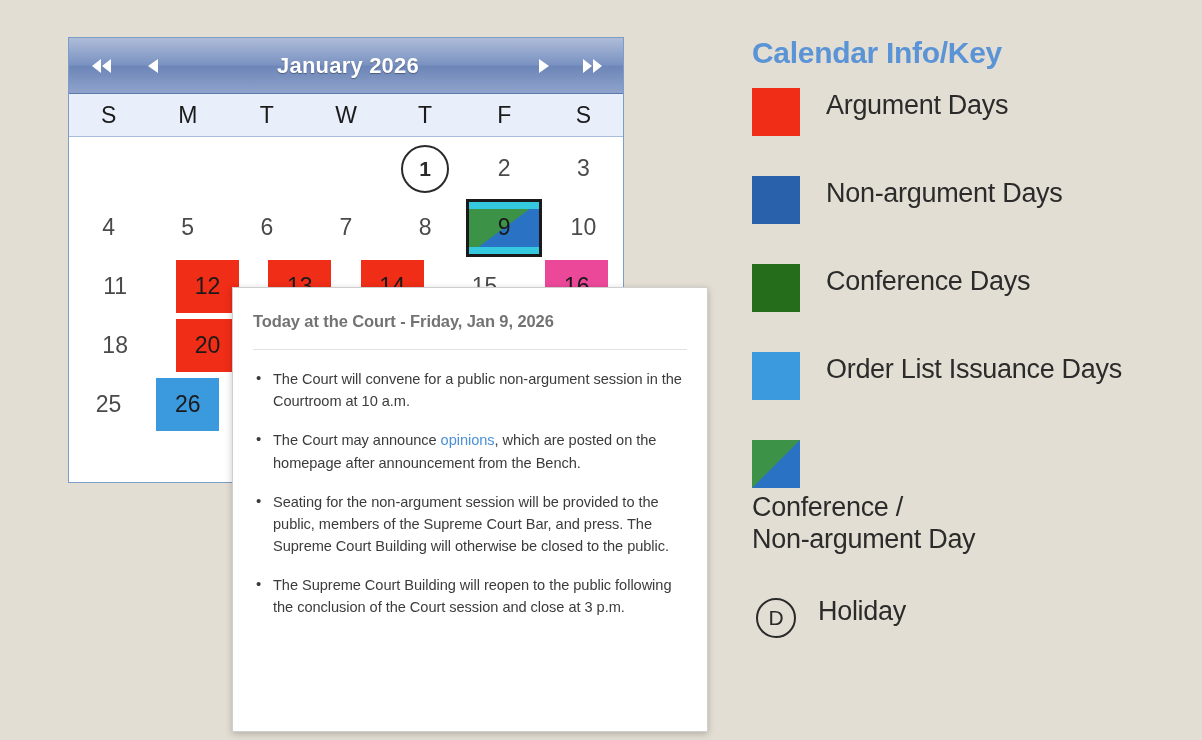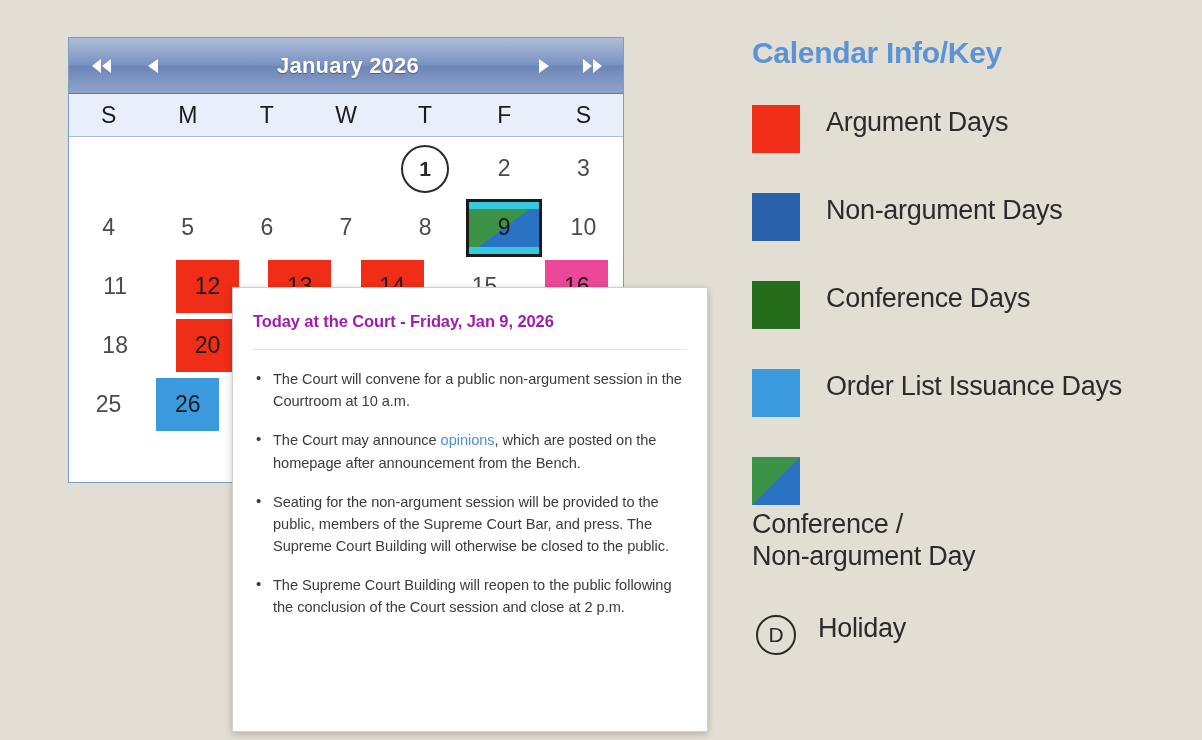--- a/index.html
+++ b/index.html
@@ -152,21 +152,21 @@
     height: 445px;
     background: #ffffff;
     border: 1px solid #cfcfcf;
     box-shadow: 0 2px 7px rgba(0,0,0,.22);
     box-sizing: border-box;
     z-index: 50;
   }
   #tooltip-title {
     font-size: 16.5px;
     font-weight: bold;
-    color: #a21caf;
+    color: #737373;
     padding: 24px 22px 0 20px;
     letter-spacing: -0.1px;
   }
   #tooltip-divider {
     height: 1px;
     background: #e2e2e2;
     margin: 18px 20px 0 20px;
   }
   #tooltip-list {
     margin: 0;
@@ -199,21 +199,21 @@
     position: absolute;
     left: 752px;
     top: 36px;
     width: 430px;
   }
   #legend-title {
     color: #5b94d6;
     font-size: 30px;
     font-weight: bold;
     letter-spacing: -0.3px;
-    margin-bottom: 33px;
+    margin-bottom: 16px;
   }
   .legend-item {
     display: flex;
     align-items: flex-start;
     margin-bottom: 38px;
   }
   .legend-swatch {
     width: 48px;
     height: 48px;
     flex: none;
@@ -458,21 +458,21 @@
     </div>
 </div>
 
 <div id="tooltip-popup">
   <div id="tooltip-title">Today at the Court - Friday, Jan 9, 2026</div>
   <div id="tooltip-divider"></div>
   <ul id="tooltip-list">
       <li><span>The Court will convene for a public non-argument session in the Courtroom at 10 a.m.</span></li>
       <li><span>The Court may announce </span><a href="#">opinions</a><span>, which are posted on the homepage after announcement from the Bench.</span></li>
       <li><span>Seating for the non-argument session will be provided to the public, members of the Supreme Court Bar, and press. The Supreme Court Building will otherwise be closed to the public.</span></li>
-      <li><span>The Supreme Court Building will reopen to the public following the conclusion of the Court session and close at 2 p.m.</span></li>
+      <li><span>The Supreme Court Building will reopen to the public following the conclusion of the Court session and close at 3 p.m.</span></li>
     </ul>
 </div>
 
 <div id="legend-panel">
   <div id="legend-title">Calendar Info/Key</div>
   <div id="legend-items">
       <div class="legend-item">
         <div class="legend-swatch" style="background: rgb(240, 45, 23);"></div>
         <div class="legend-label">
           <div>Argument Days</div>

